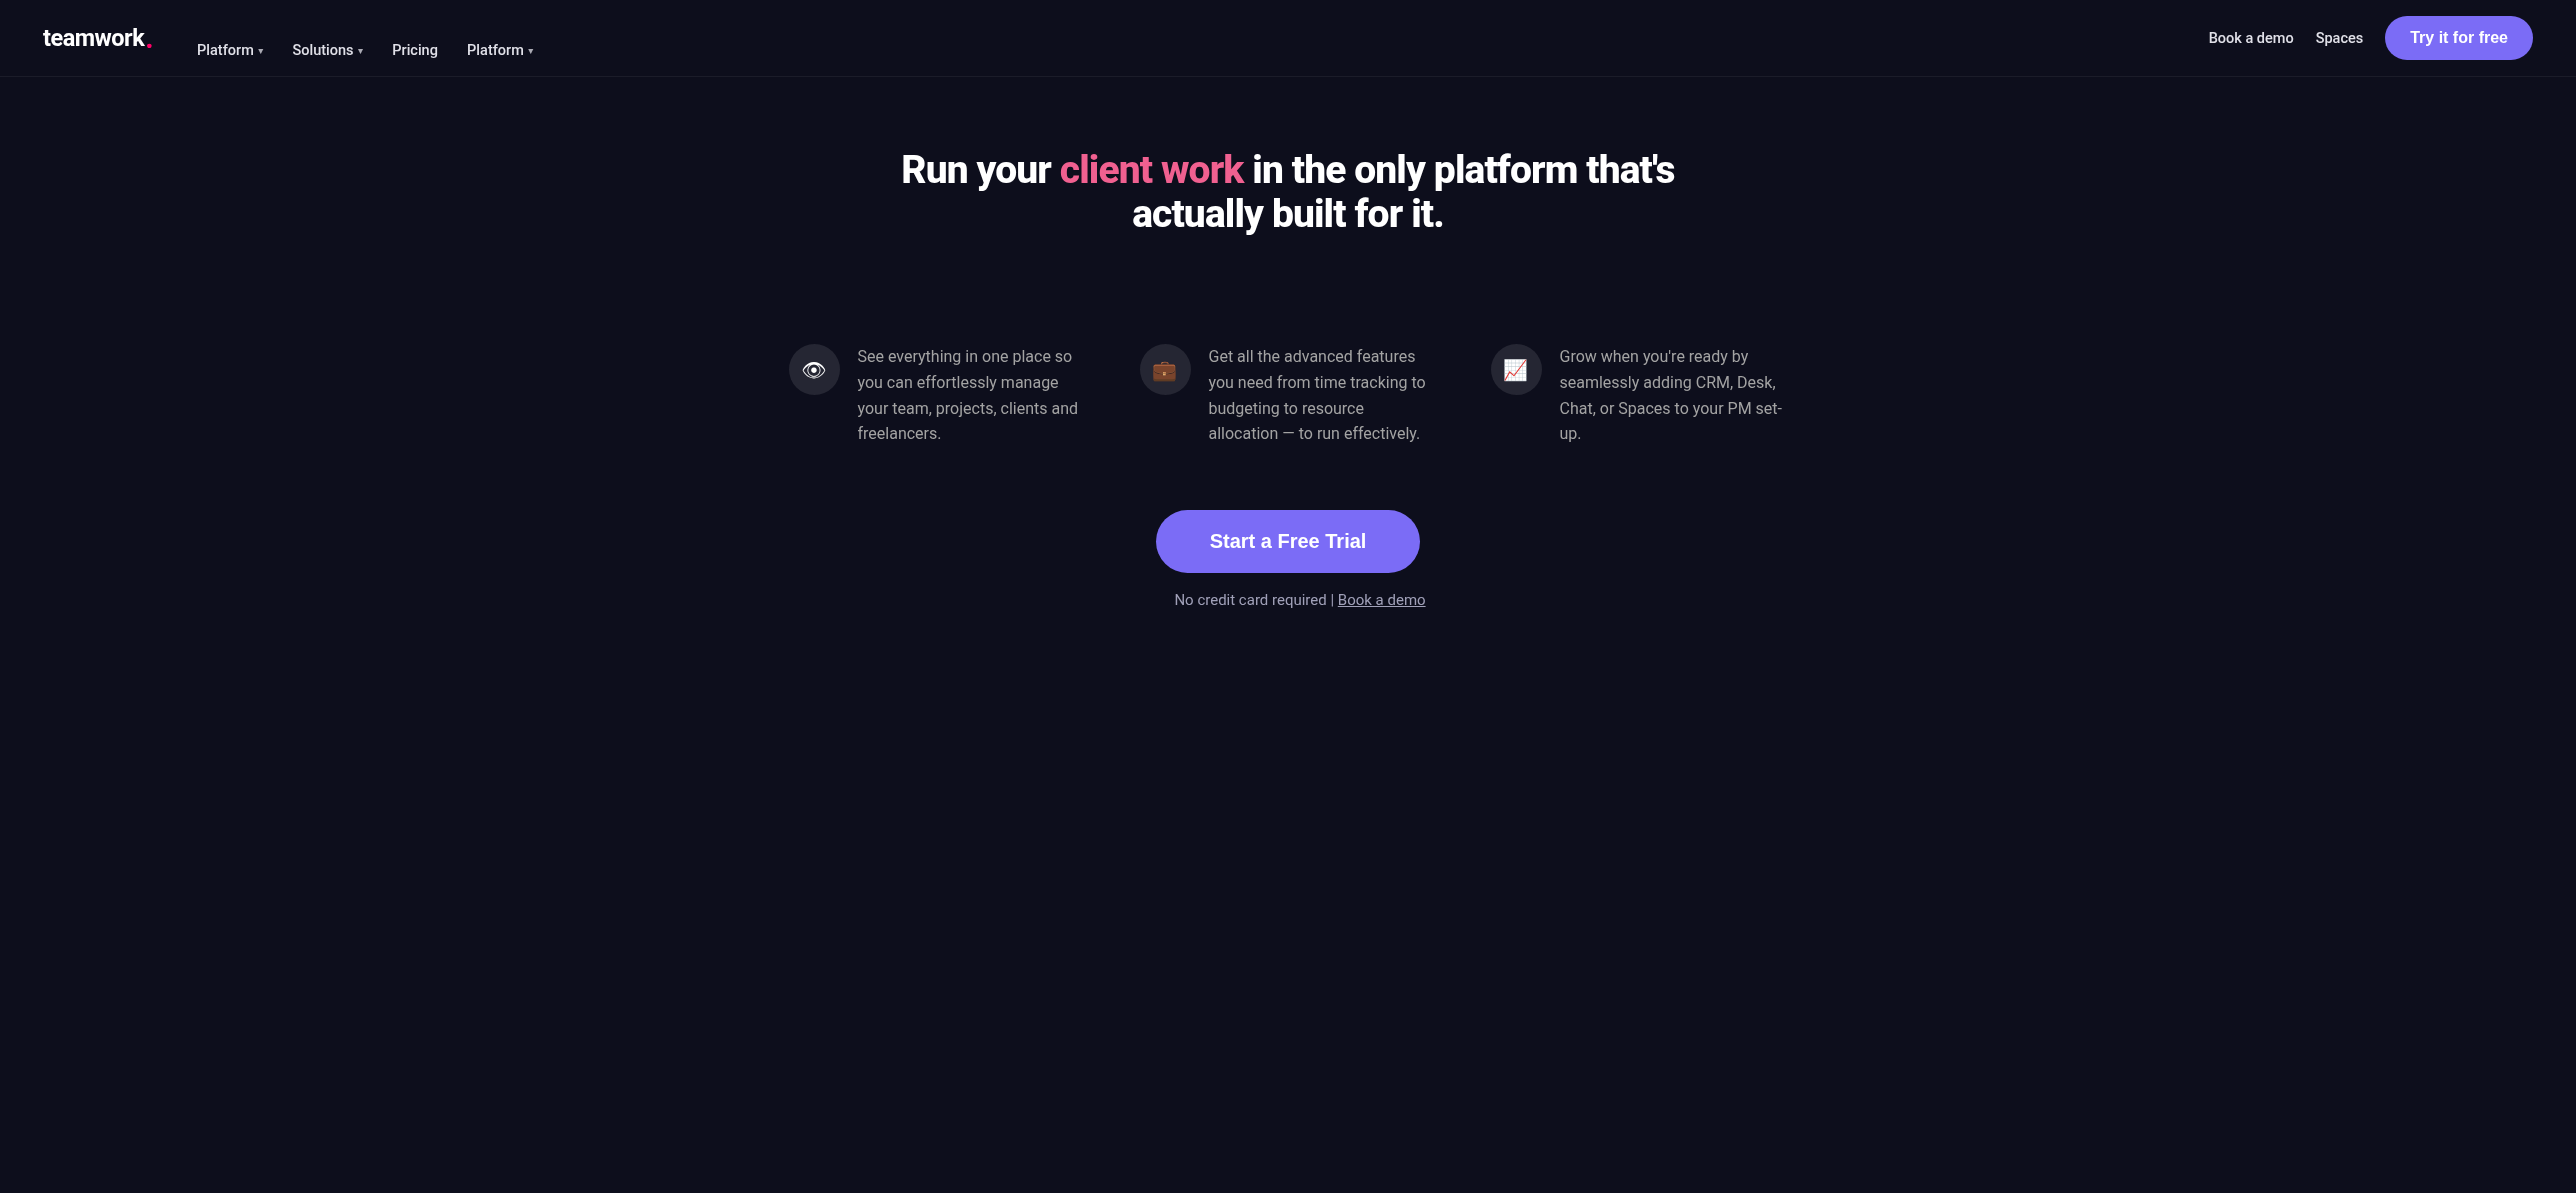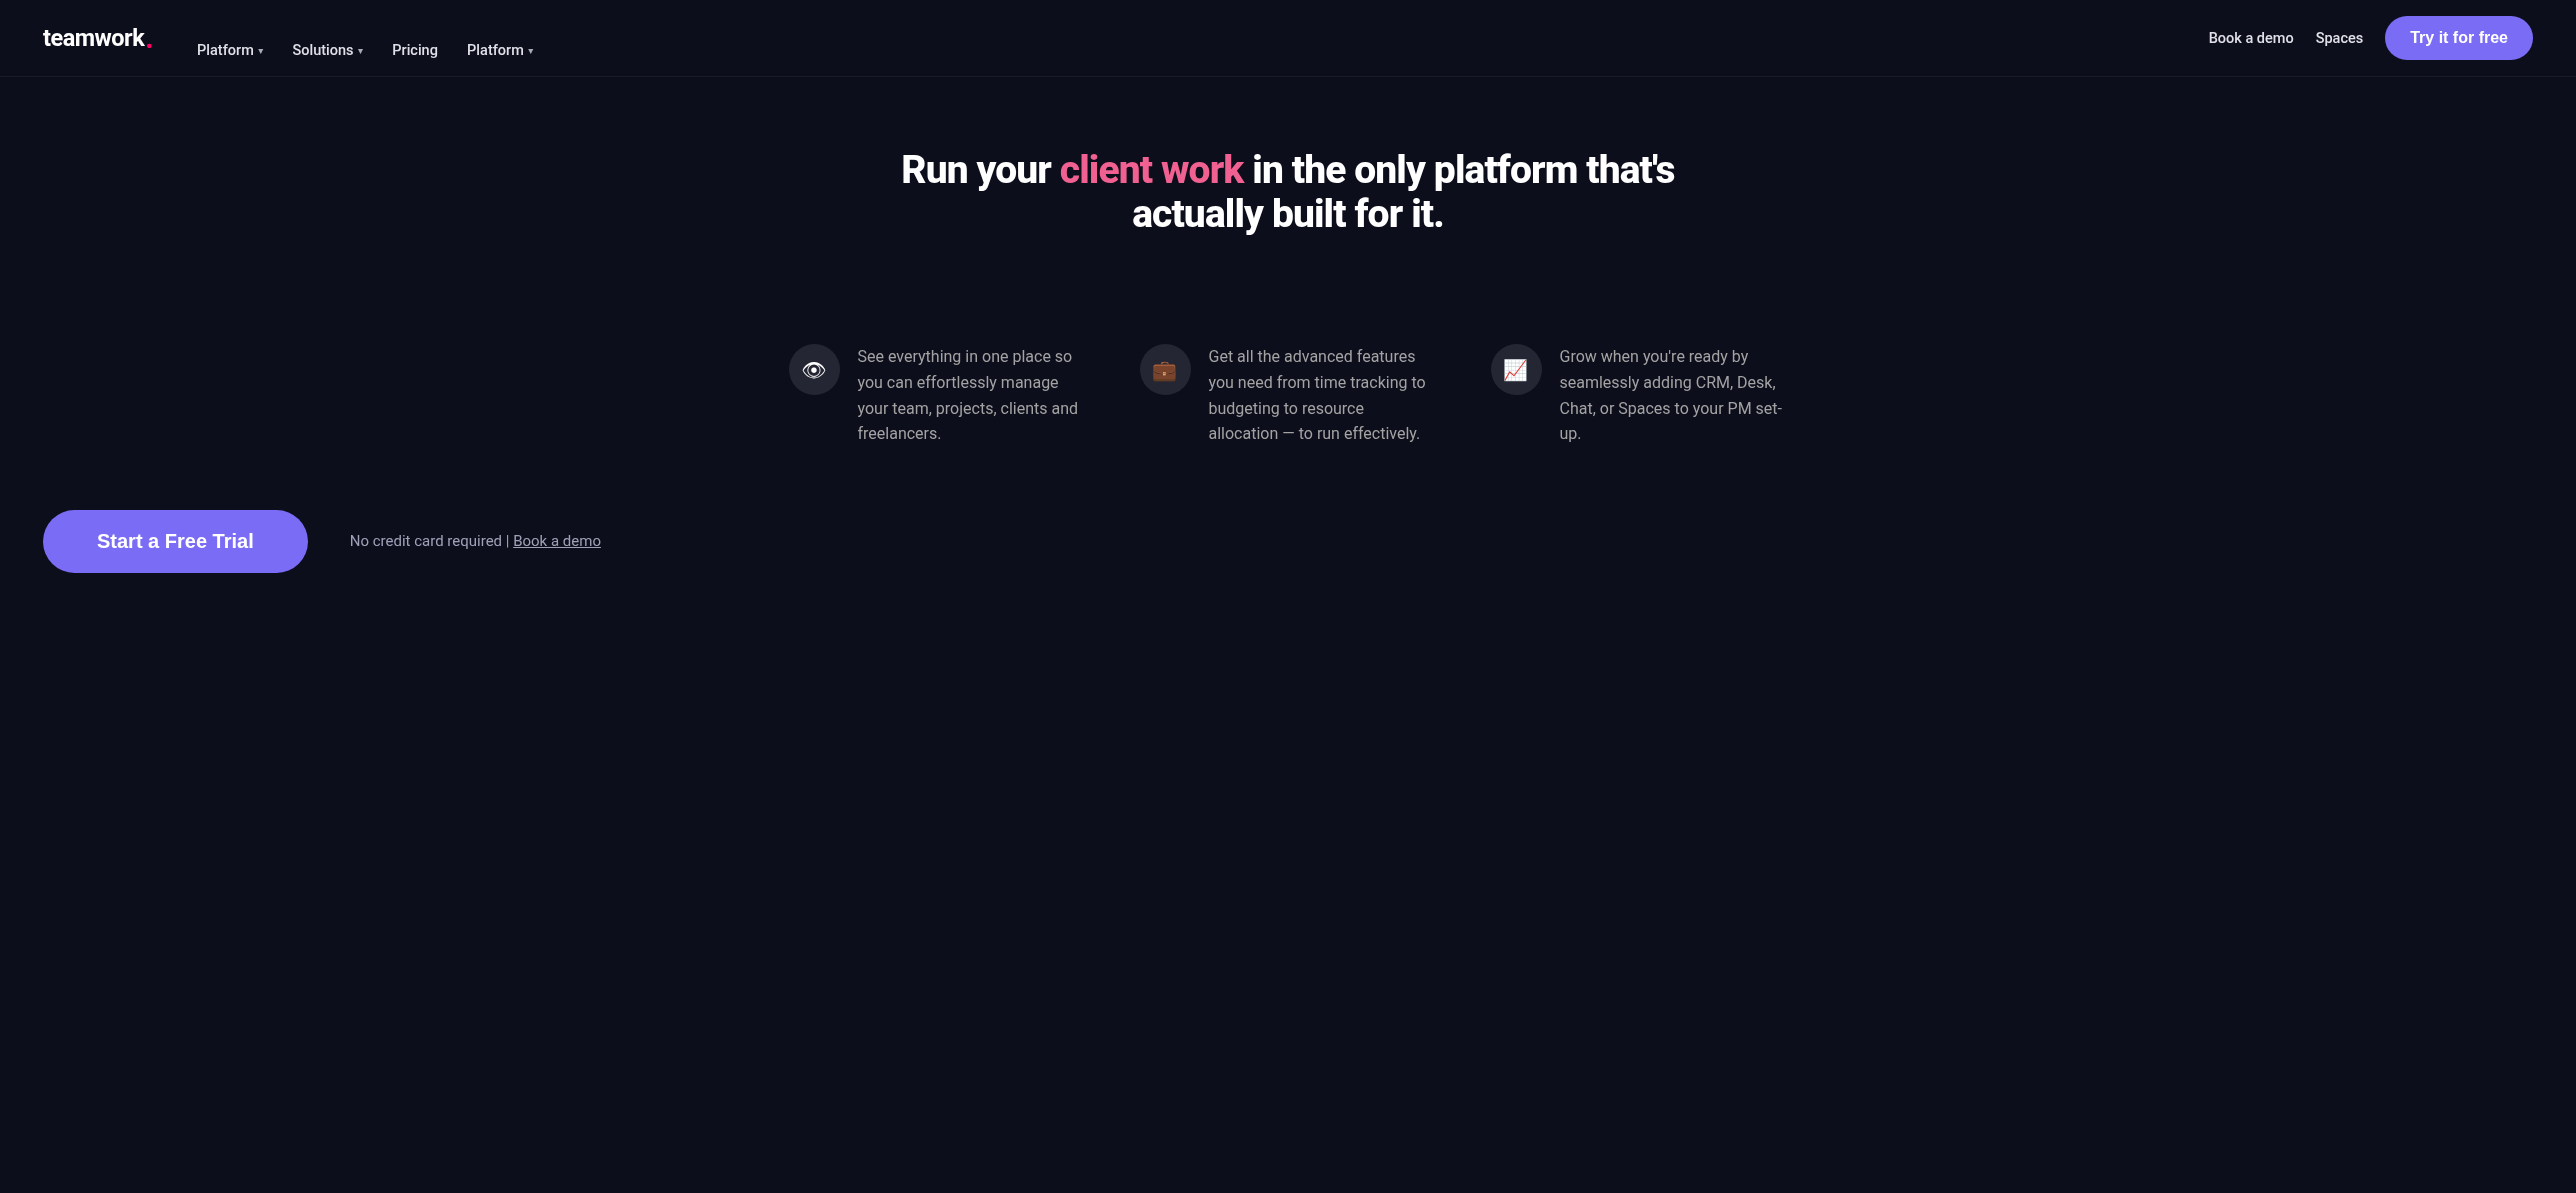--- a/index.html
+++ b/index.html
@@ -156,21 +156,21 @@
     .feature-text {
       font-size: 16px;
       line-height: 1.6;
       color: #a3a3a3;
       text-align: left;
     }
 
     
     .cta-section {
       display: flex;
-      flex-direction: row;
+      flex-direction: column;
       align-items: center;
       gap: 18px;
       padding: 0 43px 54px;
     }
 
     .btn-free-trial {
       background: #7b6cf6;
       color: #ffffff;
       font-size: 20px;
       font-weight: 700;

